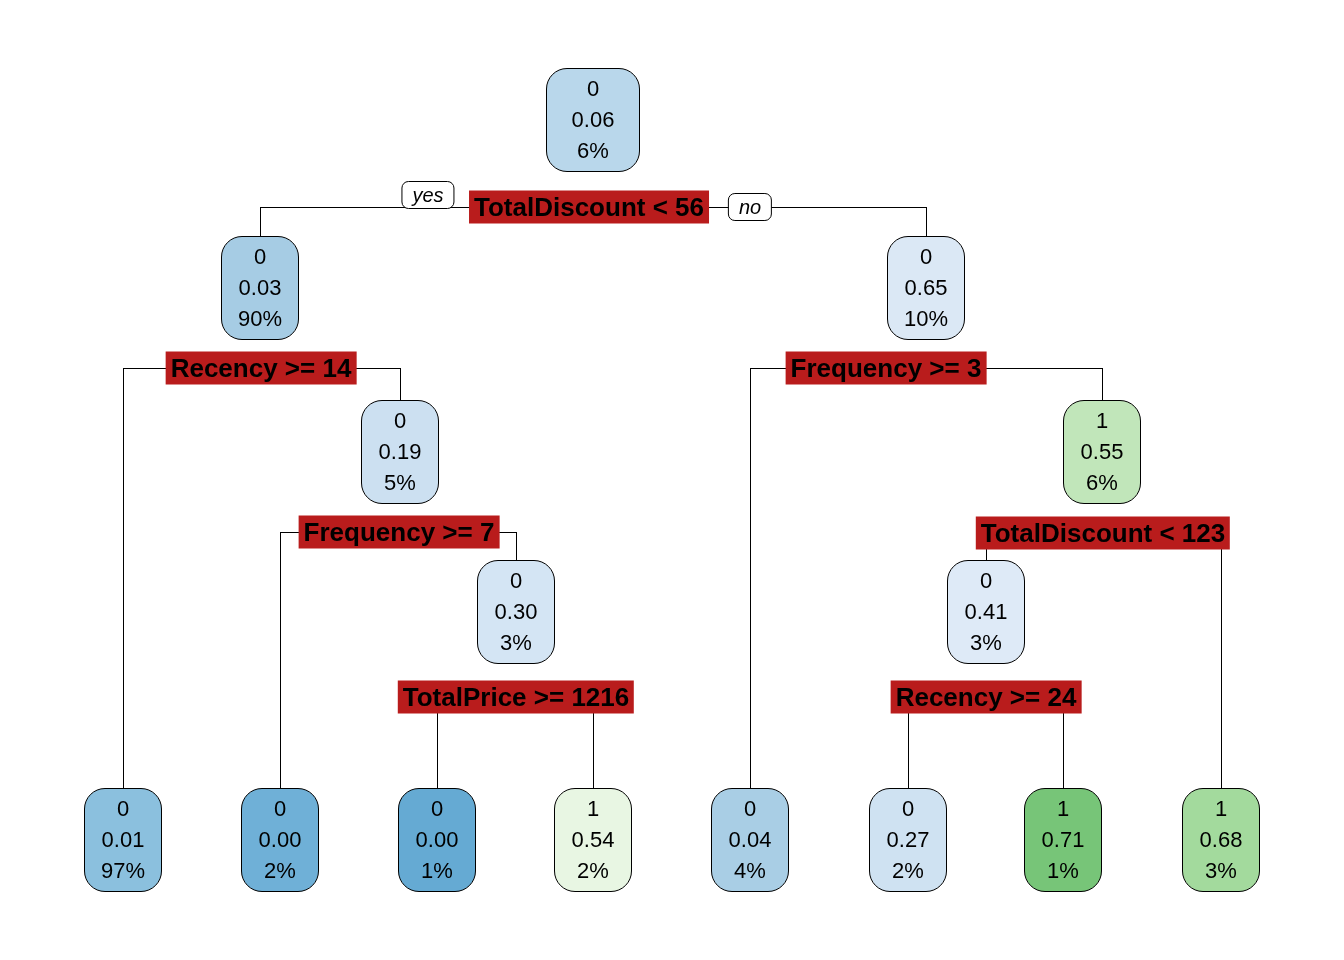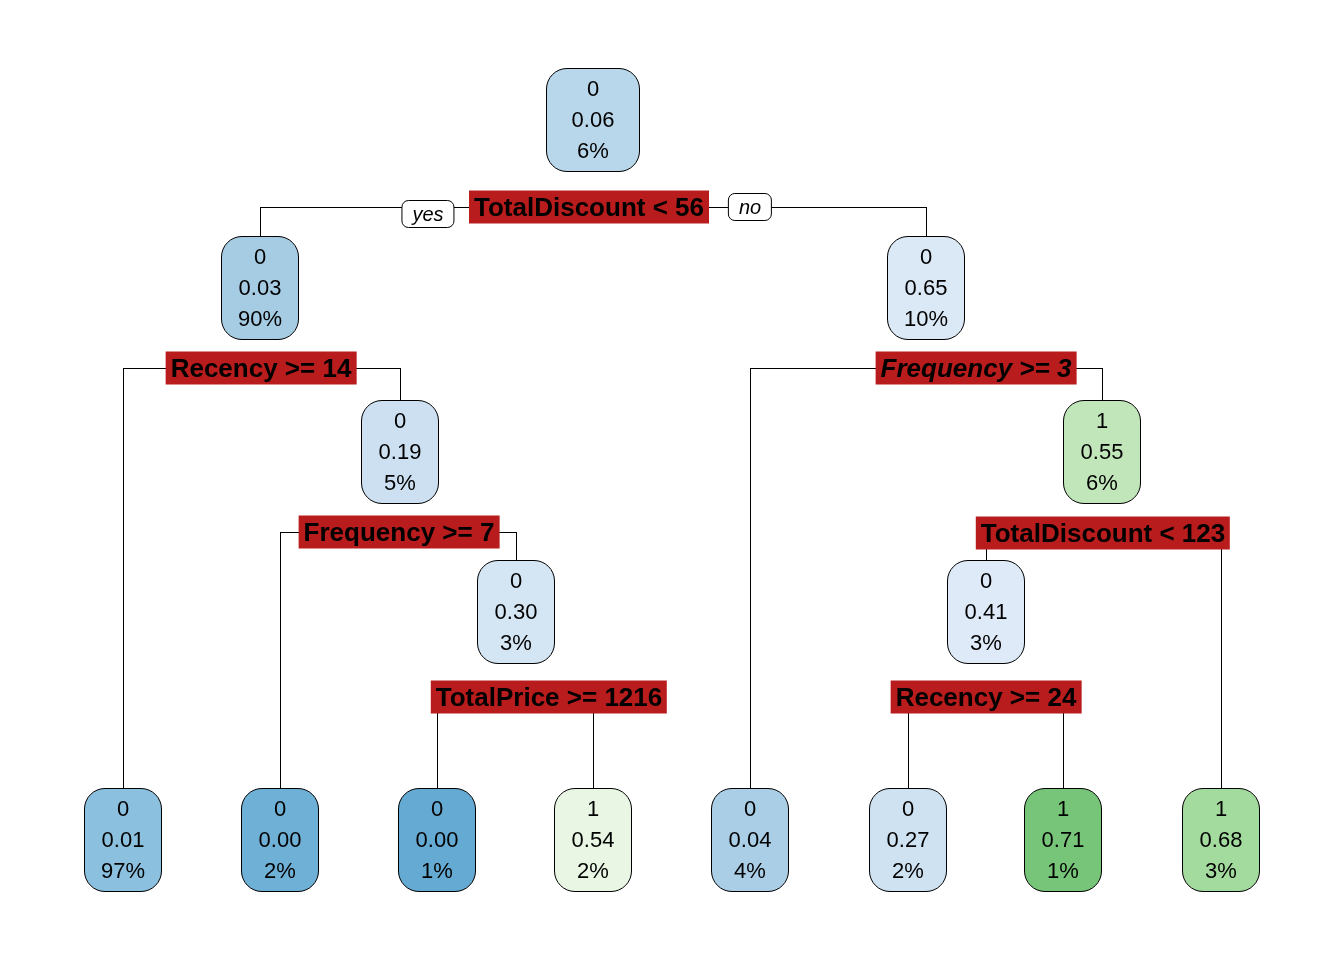--- a/index.html
+++ b/index.html
@@ -76,27 +76,27 @@
   <div class="vline" style="left:516px; top:532px; height:28px;"></div>
   <div class="vline" style="left:986px; top:532px; height:28px;"></div>
   <div class="vline" style="left:1221px; top:532px; height:256px;"></div>
   <div class="vline" style="left:437px; top:697px; height:91px;"></div>
   <div class="vline" style="left:593px; top:697px; height:91px;"></div>
   <div class="vline" style="left:908px; top:697px; height:91px;"></div>
   <div class="vline" style="left:1063px; top:697px; height:91px;"></div>
 
   <div class="split-label" style="left:589px; top:207px;">TotalDiscount &lt; 56</div>
   <div class="split-label" style="left:261px; top:368px;">Recency &gt;= 14</div>
-  <div class="split-label" style="left:976px; top:368px;font-style:italic;">Frequency &gt;= 3</div>
+  <div class="split-label" style="left:886px; top:368px;">Frequency &gt;= 3</div>
   <div class="split-label" style="left:399px; top:532px;">Frequency &gt;= 7</div>
   <div class="split-label" style="left:1103px; top:533px;">TotalDiscount &lt; 123</div>
-  <div class="split-label" style="left:516px; top:697px;margin-left:33px;">TotalPrice &gt;= 1216</div>
+  <div class="split-label" style="left:516px; top:697px;">TotalPrice &gt;= 1216</div>
   <div class="split-label" style="left:986px; top:697px;">Recency &gt;= 24</div>
 
-  <div class="edge-label" style="left:428px; top:214px;">yes</div>
+  <div class="edge-label" style="left:428px; top:195px;">yes</div>
   <div class="edge-label" style="left:750px; top:207px;">no</div>
 
   <div class="node root" style="left: 546px; top: 68px; background: rgb(185, 215, 235);">
     <div>0</div>
     <div>0.06</div>
     <div>6%</div>
   </div>
 
   <div class="node" style="left: 221px; top: 236px; background: rgb(166, 204, 228);">
     <div>0</div>

